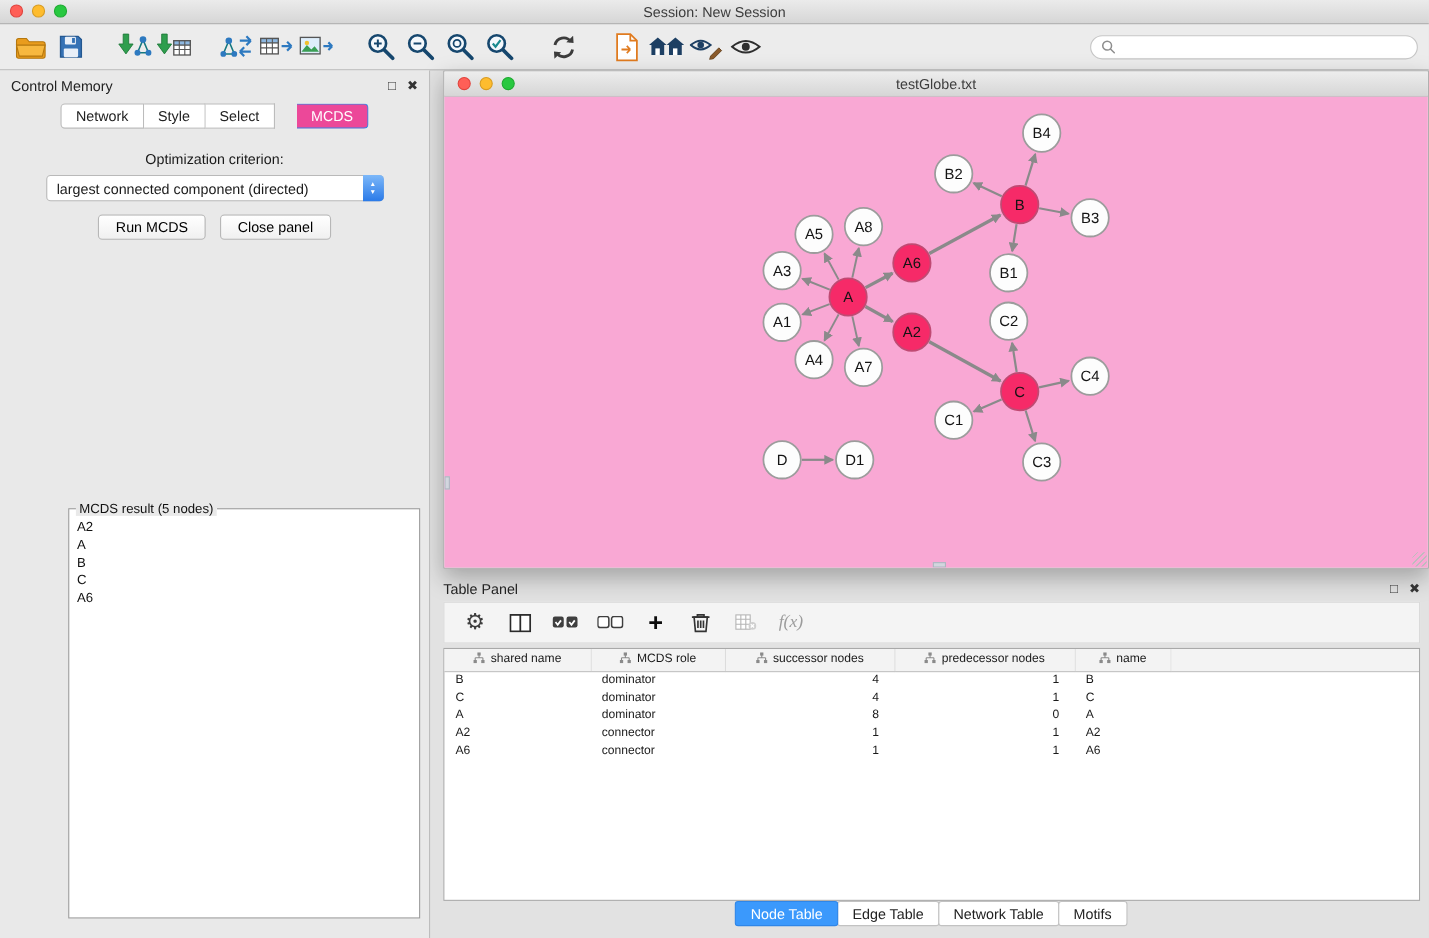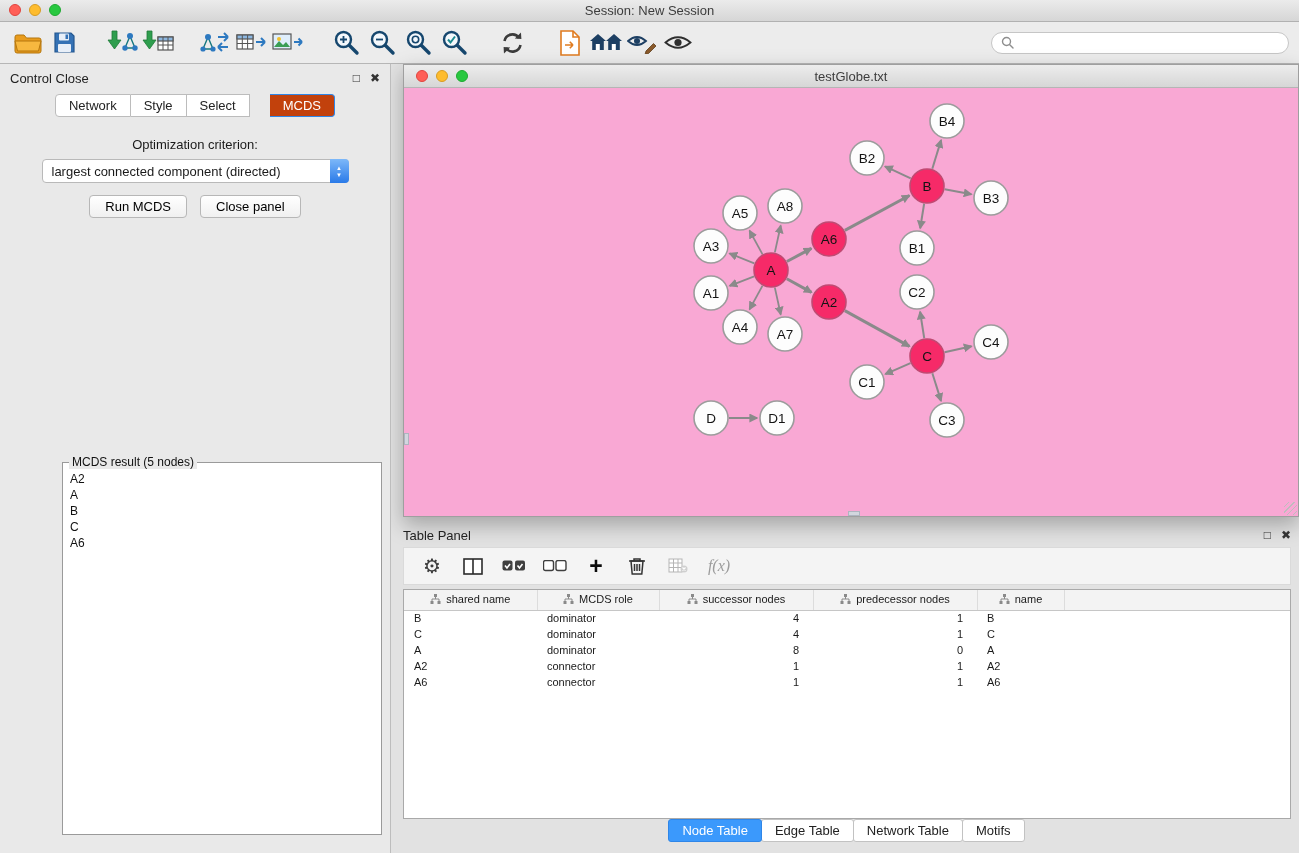--- a/index.html
+++ b/index.html
@@ -29,21 +29,21 @@
   
   .control-panel { flex:0 0 391px; width:391px; background:#e9e9e9; border-right:1px solid #bdbdbd; position:relative; display:flex; flex-direction:column; }
   .cp-header { height:28px; display:flex; align-items:center; padding:0 10px; font-size:13px; color:#222; }
   .win-ctrls { margin-left:auto; display:flex; gap:10px; align-items:center; color:#333; }
   .float-ic { font-size:12px; line-height:12px; }
   .close-ic { font-size:12px; font-weight:bold; line-height:12px; }
   .cp-tabs { display:flex; justify-content:center; margin:2px 0 12px; }
   .cp-tab { padding:3px 13px; background:#fff; border:1px solid #bcbcbc; border-left:none; font-size:13px; color:#222; }
   .cp-tab:first-child { border-left:1px solid #bcbcbc; border-radius:4px 0 0 4px; }
   .cp-tab:last-child { border-radius:0 4px 4px 0; }
-  .cp-tab.active { background:#c2410c; border-color:#2f86e8; color:#fff;margin-left:20px; }
+  .cp-tab.active { background:#ec4899; border-color:#2f86e8; color:#fff;margin-left:20px; }
   .opt-label { text-align:center; font-size:13px; margin:8px 0 7px; }
   .dropdown { margin:0 auto; width:307px; height:24px; background:#fff; border:1px solid #b9b9b9; border-radius:4px; display:flex; align-items:center; position:relative; padding:0 22px 0 9px; font-size:13px; white-space:nowrap; }
   .dd-stepper { position:absolute; right:-1px; top:-1px; bottom:-1px; width:19px; border-radius:0 4px 4px 0; background:linear-gradient(#7db8f9,#2a7ae8); color:#fff; display:flex; flex-direction:column; align-items:center; justify-content:center; font-size:6px; line-height:6px; gap:1px; }
   .cp-buttons { display:flex; justify-content:center; gap:13px; margin-top:12px; }
   .cp-btn { padding:3px 15px; background:linear-gradient(#ffffff,#f0f0f0); border:1px solid #b7b7b7; border-radius:4px; font-size:13px; font-family:inherit; }
   .result-fieldset { position:absolute; left:14px; right:8px; top:391px; bottom:18px; border:1px solid #9a9a9a; background:#fff; padding:2px 4px;margin-left:48px; }
   .result-fieldset legend { font-size:12px; color:#111; padding:0 3px; background:#e9e9e9; margin-left:2px; }
   .result-item { font-size:12px; line-height:16px; color:#111; padding-left:3px; }
 
   
@@ -233,21 +233,21 @@
           <line x1="8.5" y1="8.5" x2="12" y2="12" stroke="#8e8e8e" stroke-width="1.4" stroke-linecap="round"></line>
         </svg>
       <input value="" style="">
     </div>
   </div>
 
   <div class="main">
 
     <div class="control-panel">
       <div class="cp-header">
-        <span>Control Close</span>
+        <span>Control Memory</span>
         <span class="win-ctrls">
           <span class="float-ic">□</span>
           <span class="close-ic">✖</span>
         </span>
       </div>
       <div class="cp-tabs">
           <div class="cp-tab">Network</div>
           <div class="cp-tab">Style</div>
           <div class="cp-tab">Select</div>
           <div class="cp-tab active">MCDS</div>

